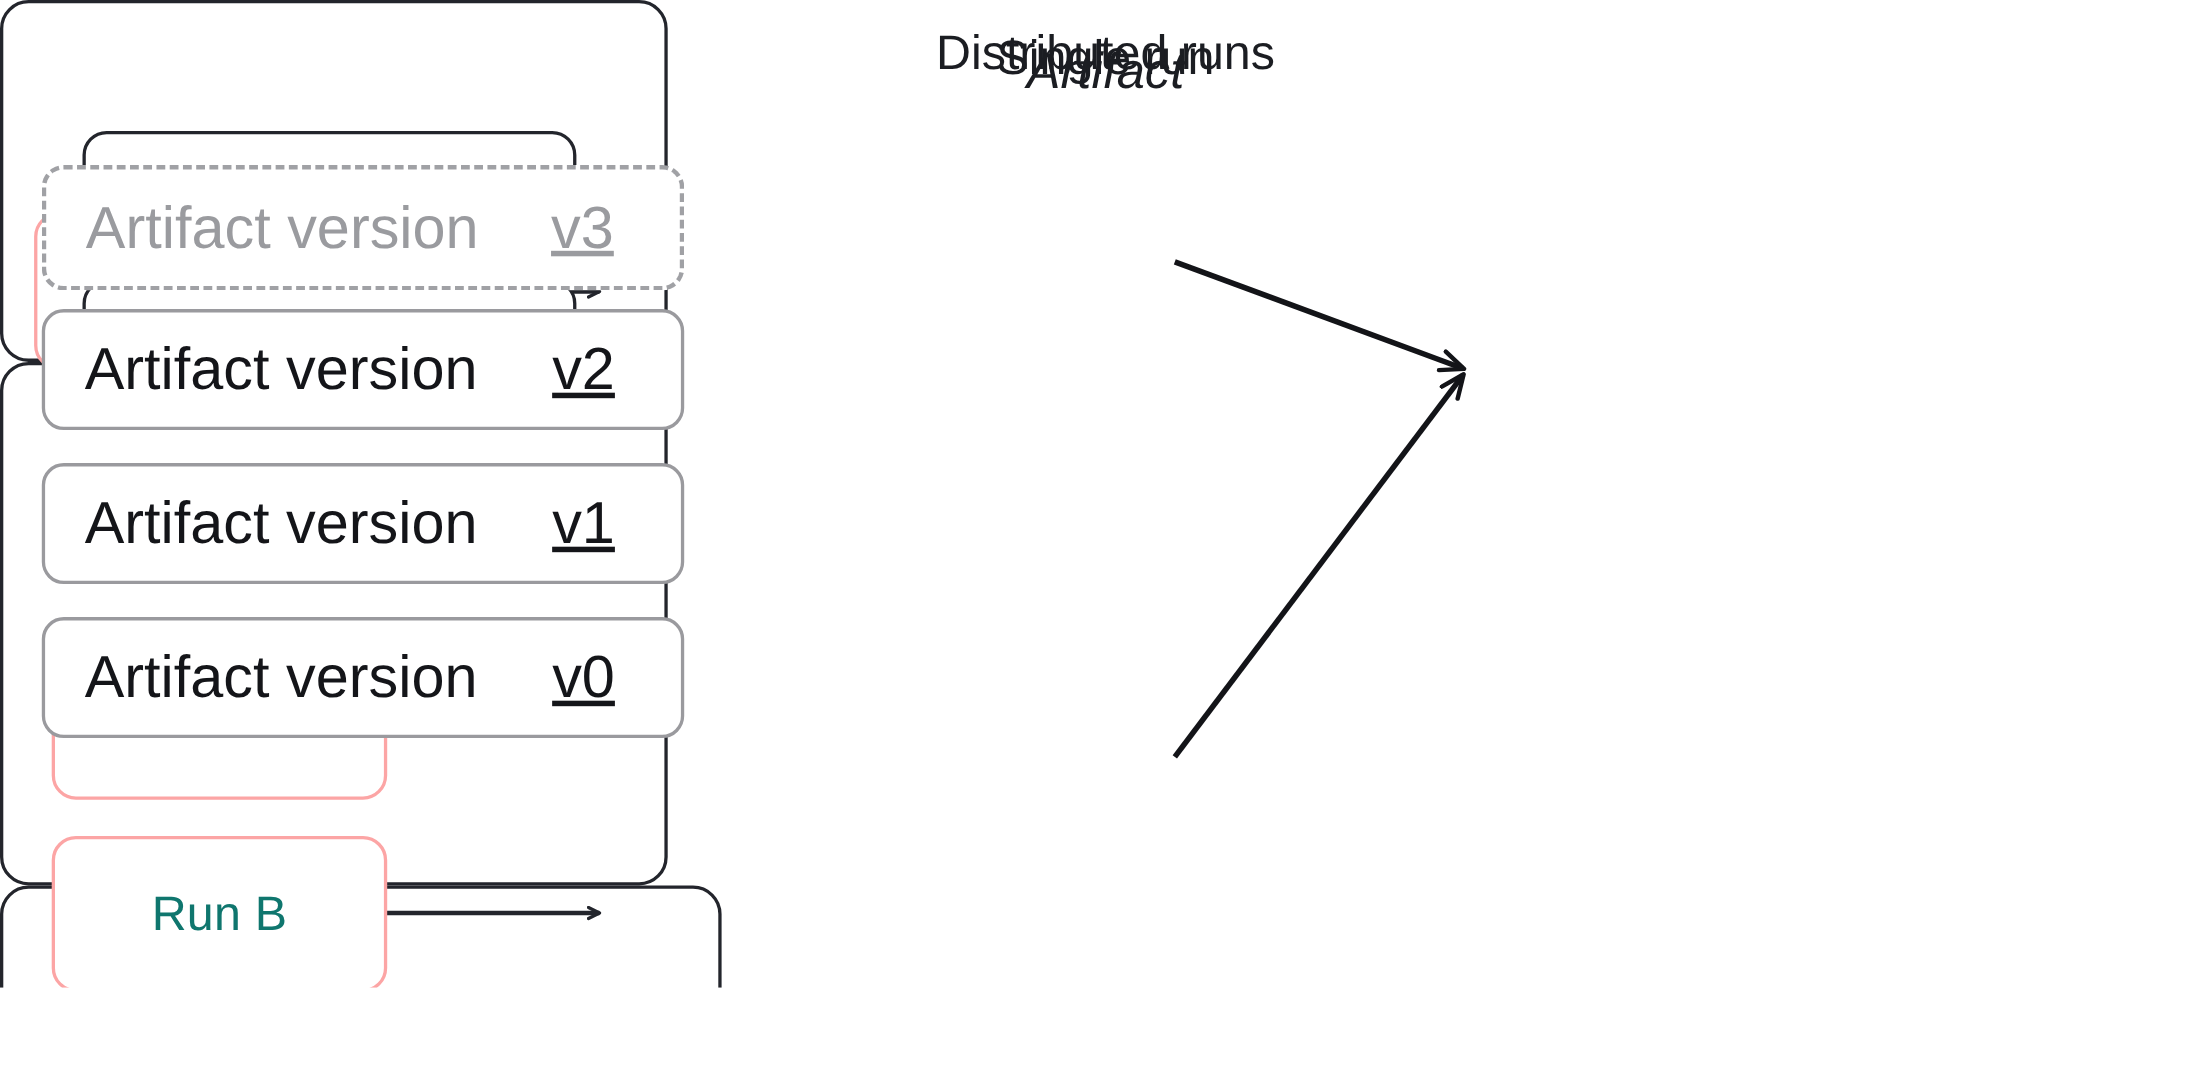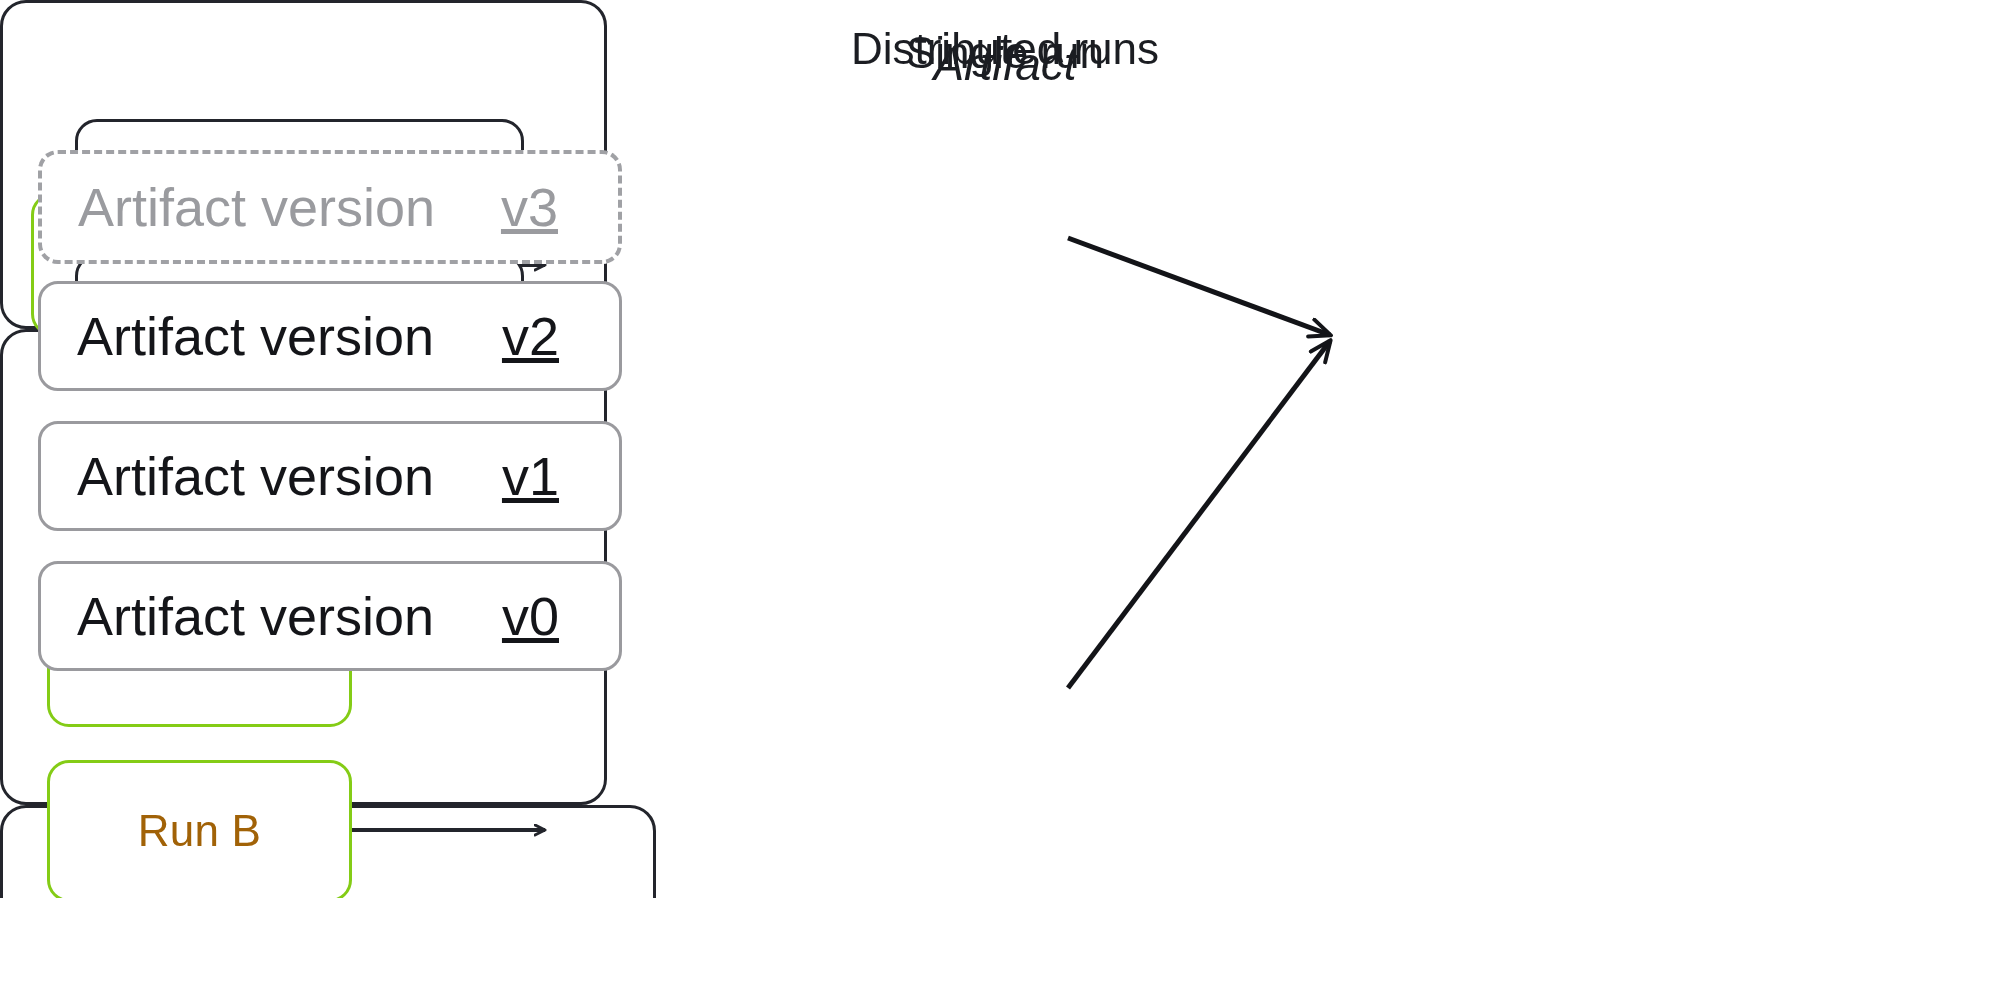--- a/index.html
+++ b/index.html
@@ -18,24 +18,24 @@
   .box{
     position:absolute;
     box-sizing:border-box;
     background:#ffffff;
     display:flex;
     align-items:center;
     justify-content:center;
   }
   
   .run-node{
-    border:3px solid #84cc16;
+    border:3px solid #fca5a5;
     border-radius:22px;
     font-size:44px;
-    color:#a16207;
+    color:#0f766e;
     letter-spacing:0.2px;
   }
   .group-box{
     border:3px solid #23252c;
     border-radius:26px;
     background:#ffffff;
     display:block;
   }
   .group-title{
     position:absolute;

